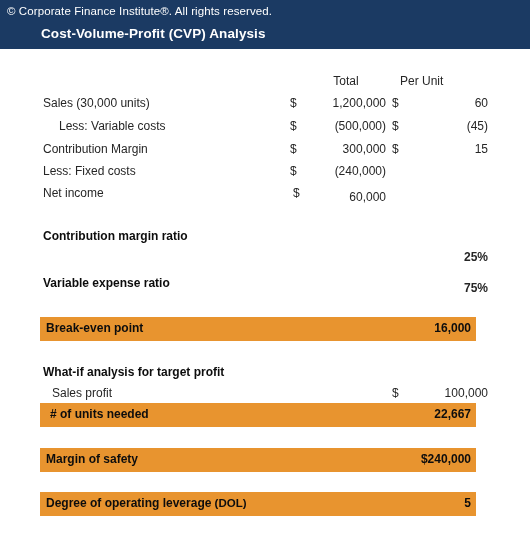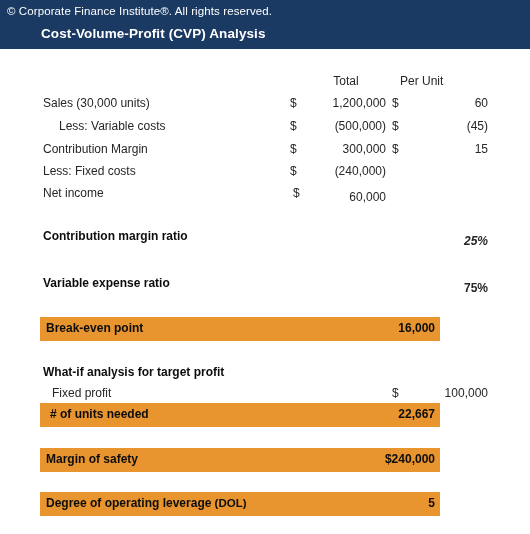--- a/index.html
+++ b/index.html
@@ -56,21 +56,21 @@
   .col-total-num  { left: 300px; width: 86px; text-align: right; }
   .col-unit-dollar { left: 392px; width: 12px; }
   .col-unit-num   { left: 400px; width: 88px; text-align: right; }
 
   .row-label { left: 43px; }
 
   
   .band {
     position: absolute;
     left: 40px;
-    width: 400px;
+    width: 436px;
     height: 24px;
     background: #e8942f;
   }
   .band .band-label {
     position: absolute;
     left: 6px; top: 4px;
     font-size: 12px;
     font-weight: bold;
     color: #0d0d0d;
     white-space: nowrap;
@@ -117,33 +117,33 @@
 
 <div class="abs lbl row-label" style="top:164px;">Less: Fixed costs</div>
 <div class="abs dollar col-total-dollar" style="top:164px;">$</div>
 <div class="abs num col-total-num" style="top:164px;">(240,000)</div>
 
 <div class="abs lbl row-label" style="top:186px;">Net income</div>
 <div class="abs dollar" style="top:186px; left:293px; width:12px;">$</div>
 <div class="abs num col-total-num" style="top:190px;">60,000</div>
 
 <div class="abs lbl bold row-label" style="top:229px;">Contribution margin ratio</div>
-<div class="abs num bold col-unit-num" style="top:234px;font-style:italic;">25%</div>
+<div class="abs num bold col-unit-num" style="top:250px;">25%</div>
 
 <div class="abs lbl bold row-label" style="top:276px;">Variable expense ratio</div>
 <div class="abs num bold col-unit-num" style="top:281px;">75%</div>
 
 <div class="band" style="top:317px;">
   <span class="band-label">Break-even point</span>
   <span class="band-value">16,000</span>
 </div>
 
 <div class="abs lbl bold row-label" style="top:365px;">What-if analysis for target profit</div>
 
-<div class="abs lbl" style="top:386px; left:52px;">Fixed profit</div>
+<div class="abs lbl" style="top:386px; left:52px;">Sales profit</div>
 <div class="abs dollar col-unit-dollar" style="top:386px;">$</div>
 <div class="abs num col-unit-num" style="top:386px;">100,000</div>
 
 <div class="band" style="top:403px;">
   <span class="band-label" style="left:10px;"># of units needed</span>
   <span class="band-value">22,667</span>
 </div>
 
 <div class="band" style="top:448px;">
   <span class="band-label">Margin of safety</span>

